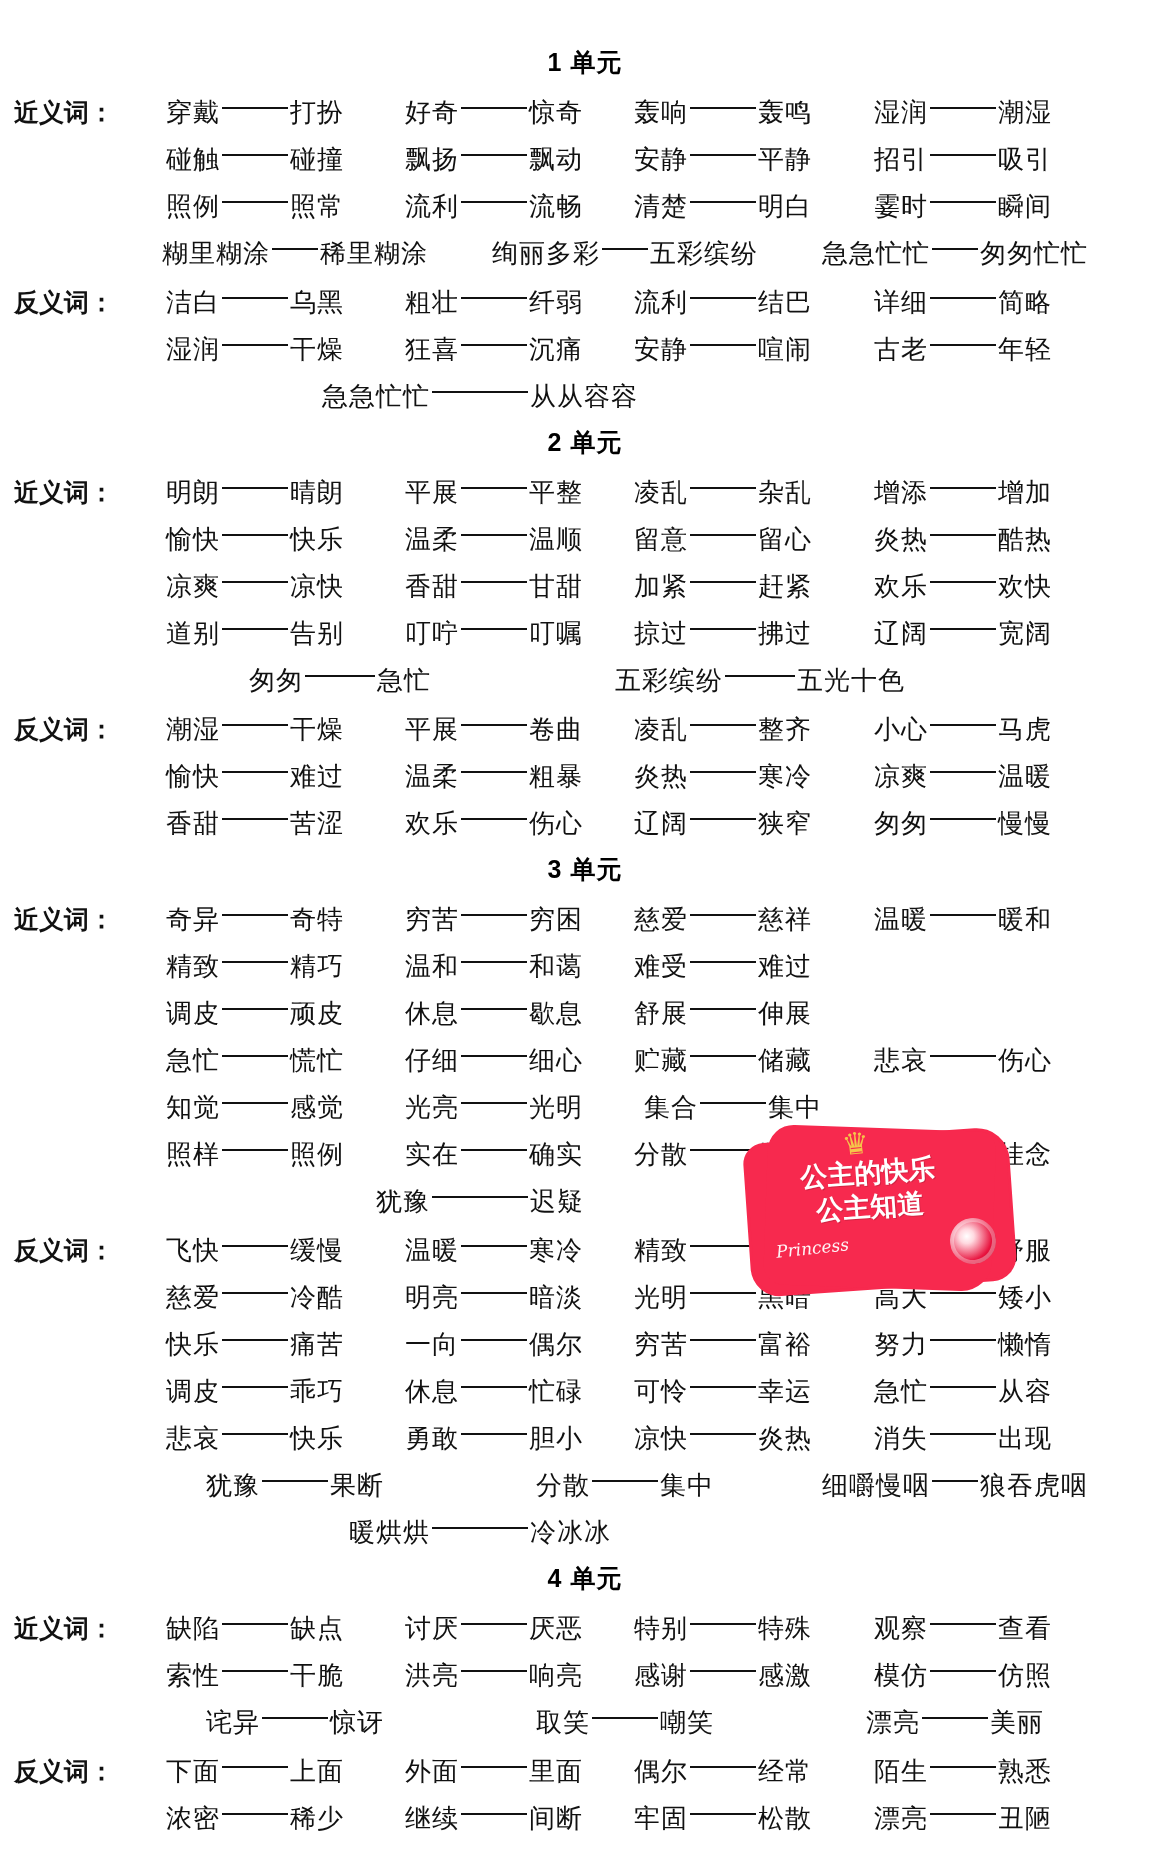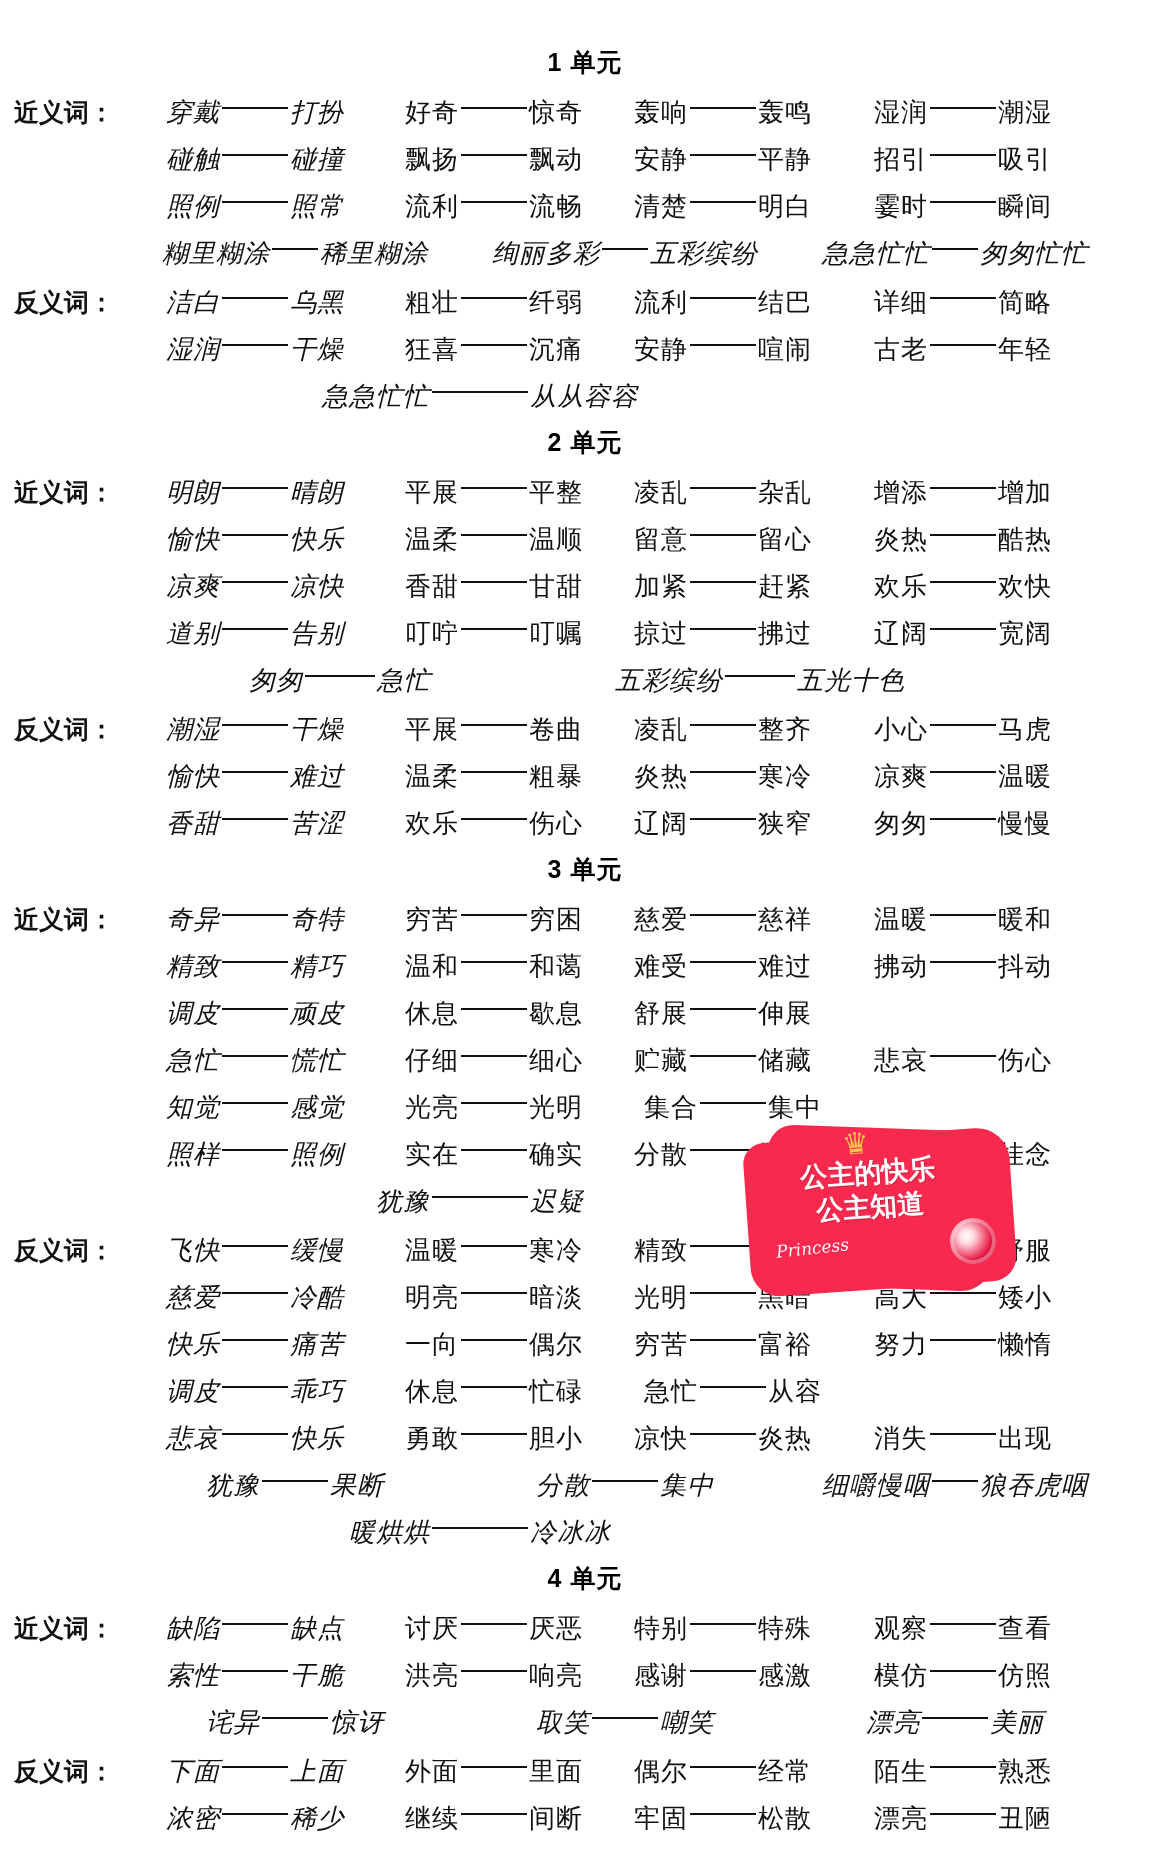--- a/index.html
+++ b/index.html
@@ -61,21 +61,21 @@
   .pair .w {
     letter-spacing: 1px;
   }
   .dash {
     display: inline-block;
     border-bottom: 2.5px solid #111;
     margin: 0 2px 9px 2px;
     height: 0;
   }
   
-  .c1 { width: 250px; font-style: italic; }
+  .c1 { width: 250px; }
   .c2 { width: 228px; }
   .c3 { width: 230px; }
   .c4 { width: 250px; }
 
   .rose-badge {
     position: absolute;
     left: 750px;
     top: 1138px;
     width: 260px;
     height: 148px;
@@ -506,25 +506,20 @@
               <div class="pair c2">
                 <span class="w">温和</span>
                 <span class="dash" style="width: 66px;"></span>
                 <span class="w">和蔼</span>
               </div>
               <div class="pair c3">
                 <span class="w">难受</span>
                 <span class="dash" style="width: 66px;"></span>
                 <span class="w">难过</span>
               </div>
-              <div class="pair c4">
-                <span class="w">拂动</span>
-                <span class="dash" style="width: 66px;"></span>
-                <span class="w">抖动</span>
-              </div>
             </div>
             <div class="row">
               <div class="pair c1">
                 <span class="w">调皮</span>
                 <span class="dash" style="width: 66px;"></span>
                 <span class="w">顽皮</span>
               </div>
               <div class="pair c2">
                 <span class="w">休息</span>
                 <span class="dash" style="width: 66px;"></span>
@@ -678,20 +673,25 @@
             <div class="row">
               <div class="pair c1">
                 <span class="w">调皮</span>
                 <span class="dash" style="width: 66px;"></span>
                 <span class="w">乖巧</span>
               </div>
               <div class="pair c2">
                 <span class="w">休息</span>
                 <span class="dash" style="width: 66px;"></span>
                 <span class="w">忙碌</span>
+              </div>
+              <div class="pair c3">
+                <span class="w">可怜</span>
+                <span class="dash" style="width: 66px;"></span>
+                <span class="w">幸运</span>
               </div>
               <div class="pair c4">
                 <span class="w">急忙</span>
                 <span class="dash" style="width: 66px;"></span>
                 <span class="w">从容</span>
               </div>
             </div>
             <div class="row">
               <div class="pair c1">
                 <span class="w">悲哀</span>

